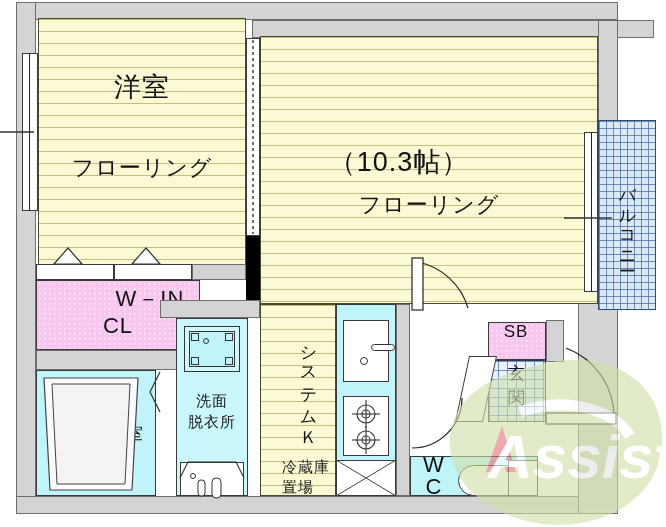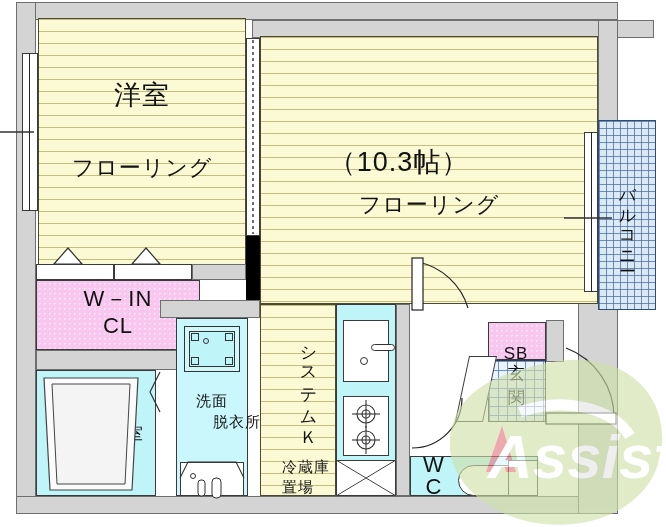--- a/index.html
+++ b/index.html
@@ -72,52 +72,52 @@
   <div class="abs wall" style="left:16px;top:2px;width:20px;height:512px;"></div>
   <div class="abs wall" style="left:598px;top:20px;width:20px;height:300px;"></div>
   <div class="abs wall" style="left:16px;top:496px;width:602px;height:18px;"></div>
   <div class="abs wall" style="left:578px;top:300px;width:40px;height:214px;"></div>
 
   <div class="abs floor" style="left:38px;top:18px;width:208px;height:248px;"></div>
 
   <div class="abs white" style="left:22px;top:53px;width:16px;height:158px;"></div>
   <div class="ln" style="left:29px;top:53px;width:1px;height:158px;"></div>
 
-  <div class="lbl lbl-lg" style="left:38px;top:80px;width:208px;">洋室</div>
+  <div class="lbl lbl-lg" style="left:38px;top:72px;width:208px;">洋室</div>
   <div class="lbl lbl-md" style="left:38px;top:155px;width:208px;">フローリング</div>
 
   <div class="abs floor" style="left:260px;top:36px;width:338px;height:268px;"></div>
 
   <div class="abs white" style="left:246px;top:38px;width:14px;height:198px;"></div>
   <div class="abs wall-dark" style="left:246px;top:236px;width:14px;height:64px;"></div>
 
   <div class="lbl lbl-lg" style="left:260px;top:147px;width:278px;">（10.3帖）</div>
   <div class="lbl lbl-md" style="left:260px;top:192px;width:338px;">フローリング</div>
 
   <div class="abs white" style="left:584px;top:132px;width:14px;height:160px;"></div>
   <div class="ln" style="left:591px;top:132px;width:1px;height:160px;"></div>
 
   <div class="abs tile-blue" style="left:598px;top:120px;width:58px;height:190px;"></div>
   <div class="lbl lbl-sm vert" style="left:598px;top:150px;width:58px;height:140px;display:flex;align-items:center;justify-content:center;">バルコニー</div>
 
   <div class="abs pink" style="left:36px;top:280px;width:164px;height:70px;"></div>
-  <div class="lbl lbl-md" style="left:36px;top:286px;width:164px;">W－IN</div>
+  <div class="lbl lbl-md" style="left:36px;top:286px;width:164px;padding-left:32px;">W－IN</div>
   <div class="lbl lbl-md" style="left:36px;top:313px;width:164px;">CL</div>
 
   <div class="abs white" style="left:36px;top:264px;width:78px;height:16px;"></div>
   <div class="abs white" style="left:114px;top:264px;width:78px;height:16px;"></div>
   <div class="abs wall" style="left:192px;top:264px;width:54px;height:16px;"></div>
 
   <div class="abs cyan" style="left:36px;top:370px;width:120px;height:126px;"></div>
   <div class="lbl lbl-sm" style="left:96px;top:424px;width:60px;">浴室</div>
   <div class="abs wall" style="left:36px;top:350px;width:164px;height:20px;"></div>
 
   <div class="abs cyan-soft" style="left:176px;top:318px;width:72px;height:178px;"></div>
   <div class="lbl lbl-xs" style="left:176px;top:392px;width:72px;">洗面</div>
-  <div class="lbl lbl-xs" style="left:176px;top:413px;width:72px;padding-left:25px;">脱衣所</div>
+  <div class="lbl lbl-xs" style="left:176px;top:413px;width:72px;">脱衣所</div>
   <div class="abs wall" style="left:160px;top:300px;width:100px;height:18px;"></div>
 
   <div class="fx" style="left:184px;top:326px;width:56px;height:46px;background:#cff8fb;"></div>
   <div class="fx" style="left:189px;top:331px;width:46px;height:36px;background:#bff4f8;"></div>
   <div class="fx" style="left:191px;top:333px;width:8px;height:8px;"></div>
   <div class="fx" style="left:225px;top:333px;width:8px;height:8px;"></div>
   <div class="fx" style="left:191px;top:357px;width:8px;height:8px;"></div>
   <div class="fx" style="left:225px;top:357px;width:8px;height:8px;"></div>
   <div class="circ" style="left:203px;top:338px;width:6px;height:6px;"></div>
 
@@ -139,21 +139,21 @@
   <div class="abs cyan" style="left:410px;top:456px;width:128px;height:40px;"></div>
   <div class="lbl lbl-md" style="left:414px;top:452px;width:40px;">W</div>
   <div class="lbl lbl-md" style="left:414px;top:474px;width:40px;">C</div>
   <div class="abs white" style="left:458px;top:465px;width:74px;height:31px;border-radius:16px 0 0 16px;"></div>
   <div class="abs white" style="left:508px;top:460px;width:30px;height:36px;"></div>
 
   <div class="abs" style="left:396px;top:304px;width:144px;height:152px;background:#ffffff;"></div>
   <div class="abs wall" style="left:396px;top:304px;width:14px;height:192px;"></div>
 
   <div class="abs pink" style="left:488px;top:322px;width:58px;height:38px;"></div>
-  <div class="lbl lbl-sm" style="left:488px;top:344px;width:56px;">SB</div>
+  <div class="lbl lbl-sm" style="left:488px;top:322px;width:56px;">SB</div>
   <div class="abs wall" style="left:546px;top:320px;width:18px;height:42px;"></div>
 
   <div class="abs tile-entry" style="left:488px;top:360px;width:58px;height:62px;"></div>
   <div class="lbl lbl-sm" style="left:488px;top:364px;width:58px;">玄</div>
   <div class="lbl lbl-sm" style="left:488px;top:388px;width:58px;">関</div>
 
   <div class="abs white" style="left:462px;top:356px;width:28px;height:66px;transform:skewX(-12deg);"></div>
 
   <svg class="over" viewBox="0 0 666 527">
 

